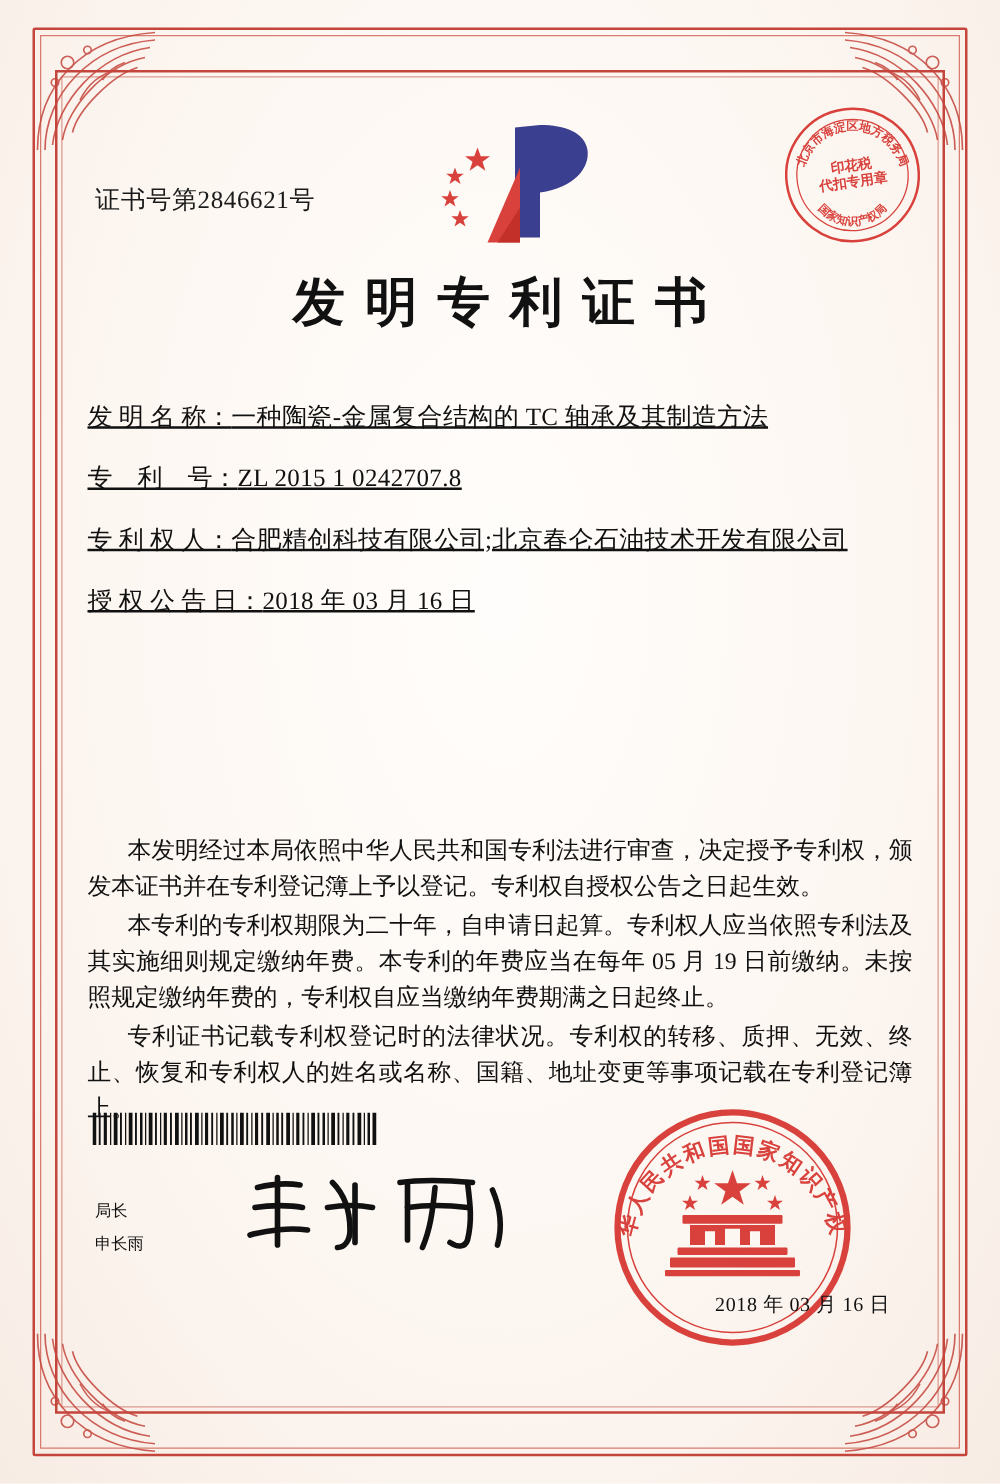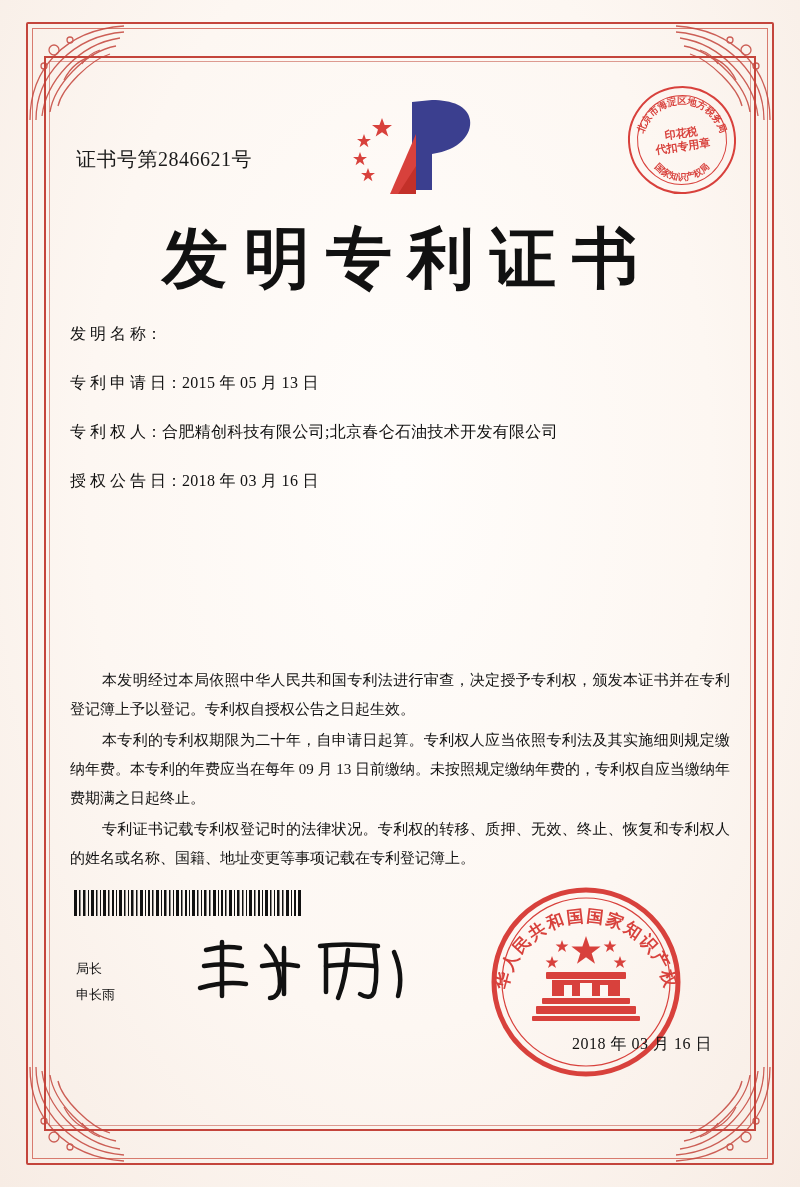--- a/index.html
+++ b/index.html
@@ -129,57 +129,58 @@
     font-family: "Liberation Sans", sans-serif;
     font-weight: bold;
   }
 
   .title {
     position: absolute;
     left: 0;
     right: 0;
     top: 136px;
     text-align: center;
-    font-size: 66px;
+    font-size: 42px;
     letter-spacing: 16px;
     text-indent: 16px;
     color: #111;
     font-weight: bold;
     font-family: "DejaVu Serif", "Liberation Serif", serif;
   }
 
   .fields {
     position: absolute;
     left: 0;
     right: 0;
     top: 245px;
   }
   .field {
     display: flex;
     align-items: flex-end;
-    font-size: 16px;
+    font-size: 20px;
     color: #111;
     margin-bottom: 27px;
     line-height: 22px;
+    text-decoration: underline;
   }
   .field .label {
     white-space: pre;
     flex: 0 0 auto;
   }
   .field .value {
     flex: 1 1 auto;
     letter-spacing: 0.3px;
   }
 
   .body-text {
     position: absolute;
     left: 0;
     right: 0;
     top: 588px;
-    font-size: 15px;
+    font-size: 19px;
     line-height: 29px;
     color: #111;
     text-align: justify;
   }
   .body-text p {
     margin: 0 0 2px 0;
     text-indent: 32px;
   }
 
   .barcode {
@@ -342,38 +343,39 @@
         <div>印花税</div>
         <div>代扣专用章</div>
       </div>
     </div>
 
     <div class="title">发明专利证书</div>
 
     <div class="fields">
       <div class="field">
         <span class="label">发 明 名 称：</span>
+        <span class="value">一种陶瓷-金属复合结构的 TC 轴承及其制造方法</span>
       </div>
       <div class="field">
-        <span class="label">专 利 申 请 日：</span>
-        <span class="value">2015 年 05 月 13 日</span>
+        <span class="label">专    利    号：</span>
+        <span class="value">ZL 2015 1 0242707.8</span>
       </div>
       <div class="field">
         <span class="label">专 利 权 人：</span>
         <span class="value">合肥精创科技有限公司;北京春仑石油技术开发有限公司</span>
       </div>
       <div class="field">
         <span class="label">授 权 公 告 日：</span>
         <span class="value">2018 年 03 月 16 日</span>
       </div>
     </div>
 
     <div class="body-text">
       <p>本发明经过本局依照中华人民共和国专利法进行审查，决定授予专利权，颁发本证书并在专利登记簿上予以登记。专利权自授权公告之日起生效。</p>
-      <p>本专利的专利权期限为二十年，自申请日起算。专利权人应当依照专利法及其实施细则规定缴纳年费。本专利的年费应当在每年 09 月 13 日前缴纳。未按照规定缴纳年费的，专利权自应当缴纳年费期满之日起终止。</p>
+      <p>本专利的专利权期限为二十年，自申请日起算。专利权人应当依照专利法及其实施细则规定缴纳年费。本专利的年费应当在每年 05 月 19 日前缴纳。未按照规定缴纳年费的，专利权自应当缴纳年费期满之日起终止。</p>
       <p>专利证书记载专利权登记时的法律状况。专利权的转移、质押、无效、终止、恢复和专利权人的姓名或名称、国籍、地址变更等事项记载在专利登记簿上。</p>
     </div>
 
     <div class="barcode">
       <svg viewBox="0 0 230 26" xmlns="http://www.w3.org/2000/svg" preserveAspectRatio="none">
         <g fill="#111">
           <rect x="0" y="0" width="3" height="26"></rect>
             <rect x="5" y="0" width="1.5" height="26"></rect>
           <rect x="9" y="0" width="2.5" height="26"></rect>
             <rect x="14" y="0" width="1" height="26"></rect>

